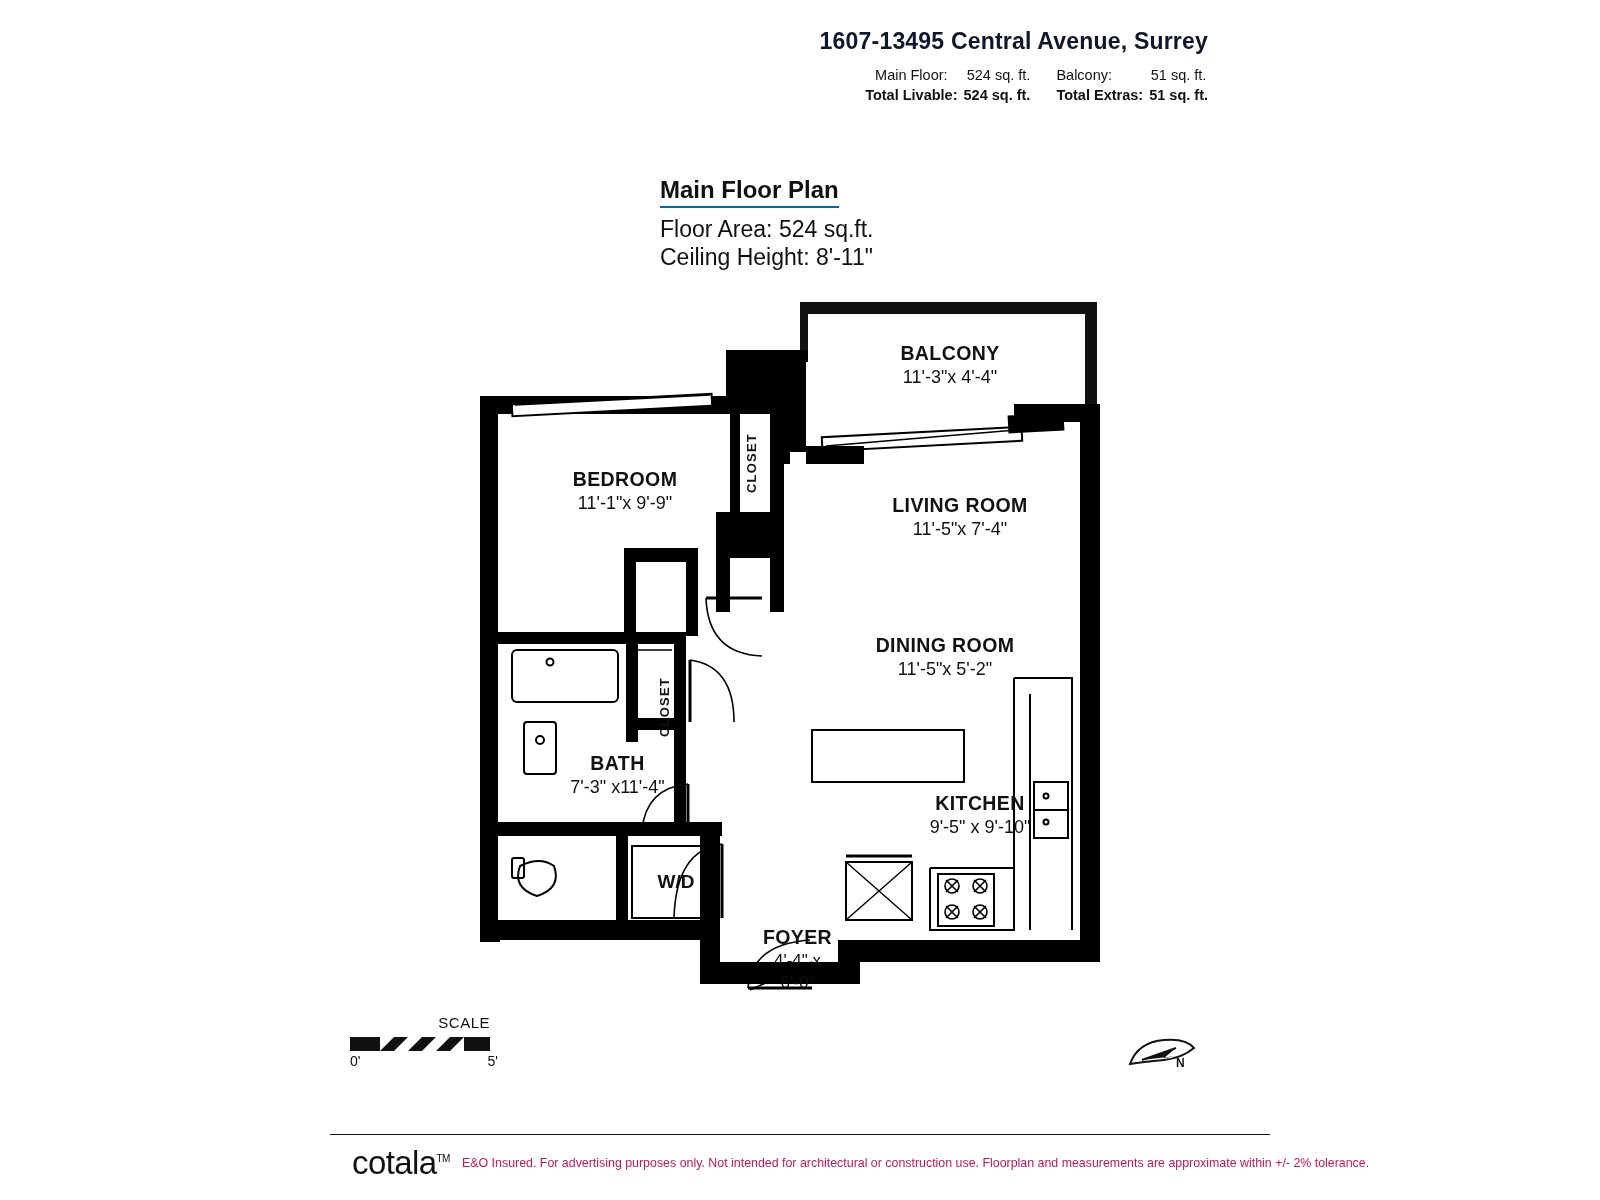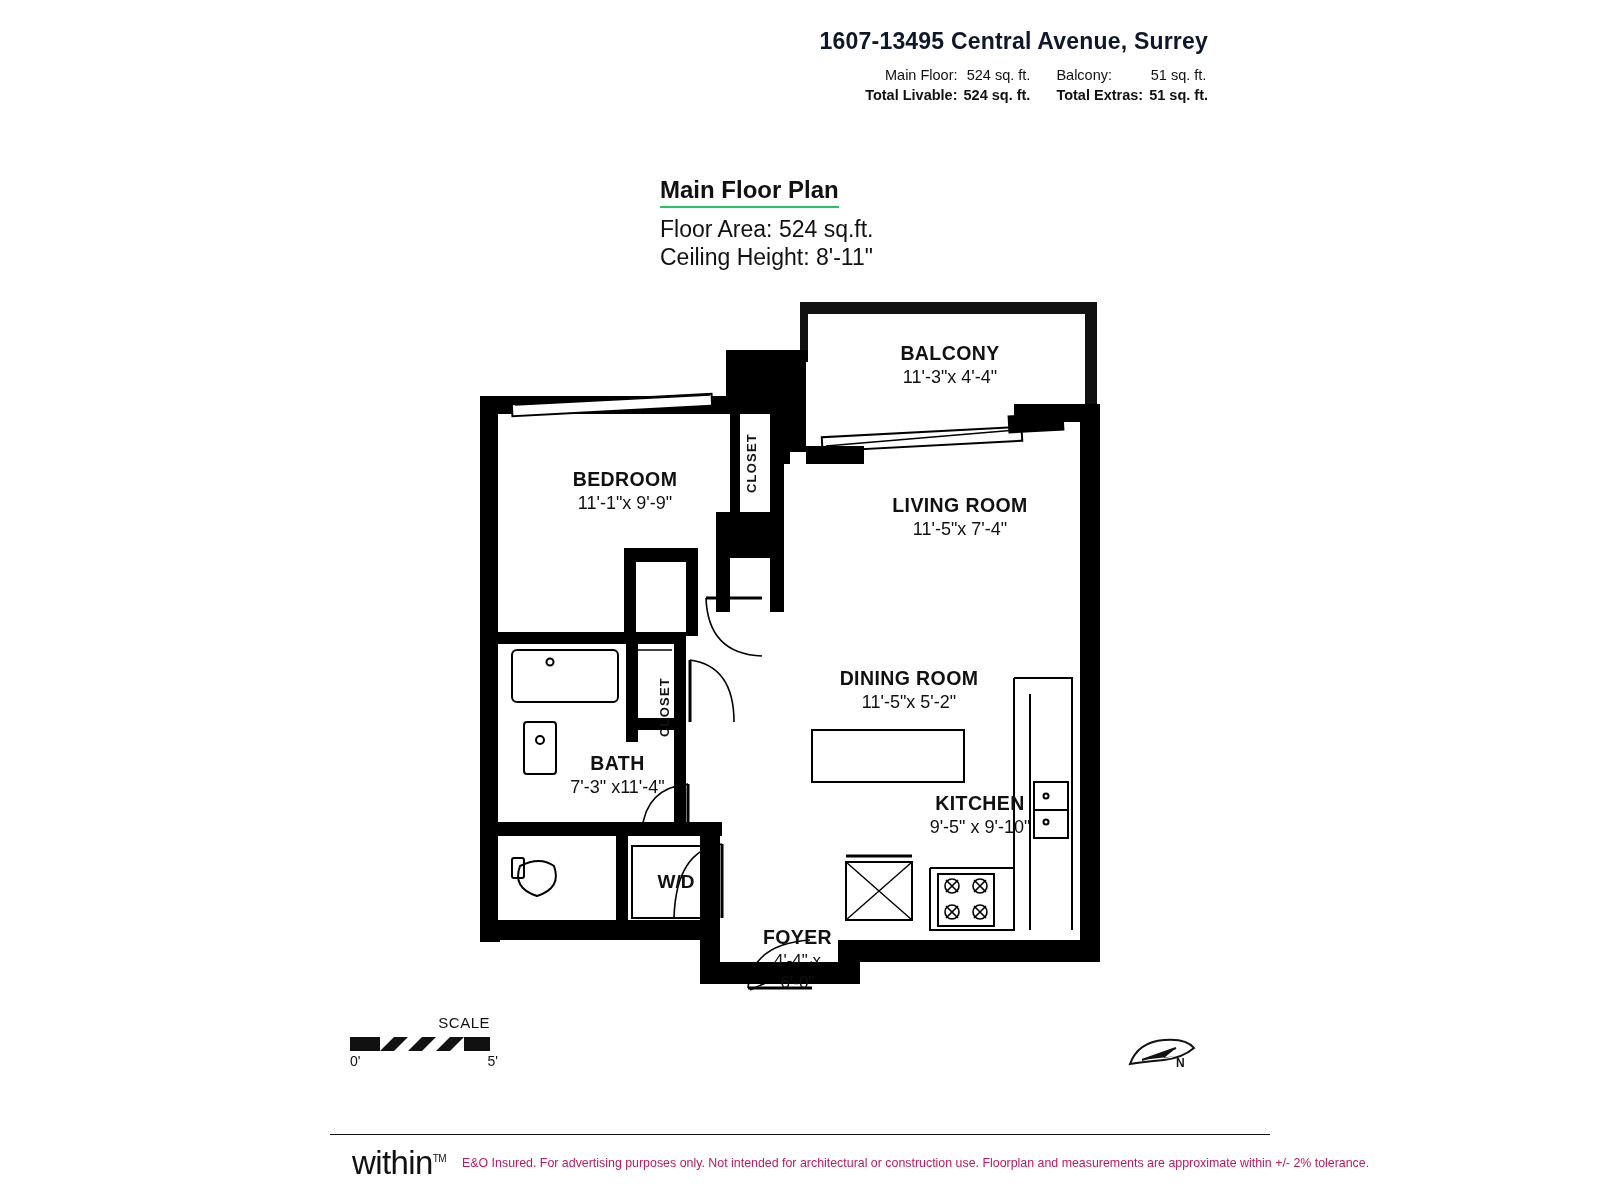--- a/index.html
+++ b/index.html
@@ -8,47 +8,47 @@
     font-family:"Liberation Sans", sans-serif;
     color:#111111;position:relative;overflow:hidden;
   }
   .abs{position:absolute;}
 
   
   #header{right:392px;top:28px;text-align:right;}
   #addr{font-size:23px;font-weight:bold;letter-spacing:.2px;color:#0f172a;}
   .sumtable{margin-top:10px;font-size:14.5px;border-collapse:collapse;margin-left:auto;}
   .sumtable td{padding:2px 0;white-space:nowrap;}
-  .sumtable td.lbl{text-align:right;padding-right:6px;}
+  .sumtable td.lbl{text-align:center;padding-right:6px;}
   .sumtable td.val{text-align:right;padding-right:26px;}
   .sumtable td.lbl2{text-align:left;padding-right:6px;}
   .sumtable td.val2{text-align:center;}
   .bold{font-weight:bold;}
 
   
   #titleblock{left:660px;top:176px;}
-  #plantitle{font-size:24px;font-weight:bold;border-bottom:2px solid #22c55e;display:inline-block;padding-bottom:2px;}
+  #plantitle{font-size:24px;font-weight:bold;border-bottom:2px solid #0369a1;display:inline-block;padding-bottom:2px;}
   #floorarea{font-size:23px;margin-top:8px;}
   #ceiling{font-size:23px;margin-top:1px;}
 
   
   #plan{left:0;top:0;width:1600px;height:1200px;pointer-events:none;}
 
   
   .roomlabel{text-align:center;}
   .roomname{font-size:19.5px;font-weight:bold;letter-spacing:.4px;}
   .roomdim{font-size:18px;margin-top:2px;}
   .vertlabel{
     font-size:13px;font-weight:bold;letter-spacing:1.2px;
     writing-mode:vertical-rl;transform:rotate(180deg);
   }
   #lbl-balcony{left:845px;top:342px;width:210px;}
   #lbl-bedroom{left:515px;top:468px;width:220px;}
   #lbl-living{left:840px;top:494px;width:240px;}
-  #lbl-dining{left:774px;top:634px;width:270px;margin-top:33px;}
+  #lbl-dining{left:810px;top:634px;width:270px;}
   #lbl-kitchen{left:850px;top:792px;width:260px;}
   #lbl-bath{left:510px;top:752px;width:215px;}
   #lbl-foyer{left:740px;top:926px;width:115px;}
   #lbl-foyer .roomdim{font-size:17px;}
   #lbl-closet1{left:744px;top:408px;height:85px;}
   #lbl-closet2{left:657px;top:652px;height:85px;}
   #wd{left:645px;top:857px;width:62px;height:50px;font-size:19px;font-weight:bold;
       display:flex;align-items:center;justify-content:center;}
 
   
@@ -281,16 +281,16 @@
     <path d="M6,30 q8,-22 34,-24 q22,-2 30,8 q-12,10 -30,12 q-22,2 -34,4 Z" fill="none" stroke="#111" stroke-width="2"></path>
     <polygon points="18,26 52,14 40,24 52,22" fill="#111"></polygon>
     <path d="M18,26 L52,14" stroke="#111" stroke-width="2"></path>
   </svg>
   <span id="compassN">N</span>
 </div>
 
 <div class="abs" id="footer">
   <div id="footline"></div>
   <div id="brand">
-    <span>within</span><span id="brandtm">TM</span>
+    <span>cotala</span><span id="brandtm">TM</span>
   </div>
   <div id="disclaimer">E&amp;O Insured. For advertising purposes only. Not intended for architectural or construction use. Floorplan and measurements are approximate within +/- 2% tolerance.</div>
 </div>
 
 </body></html>

